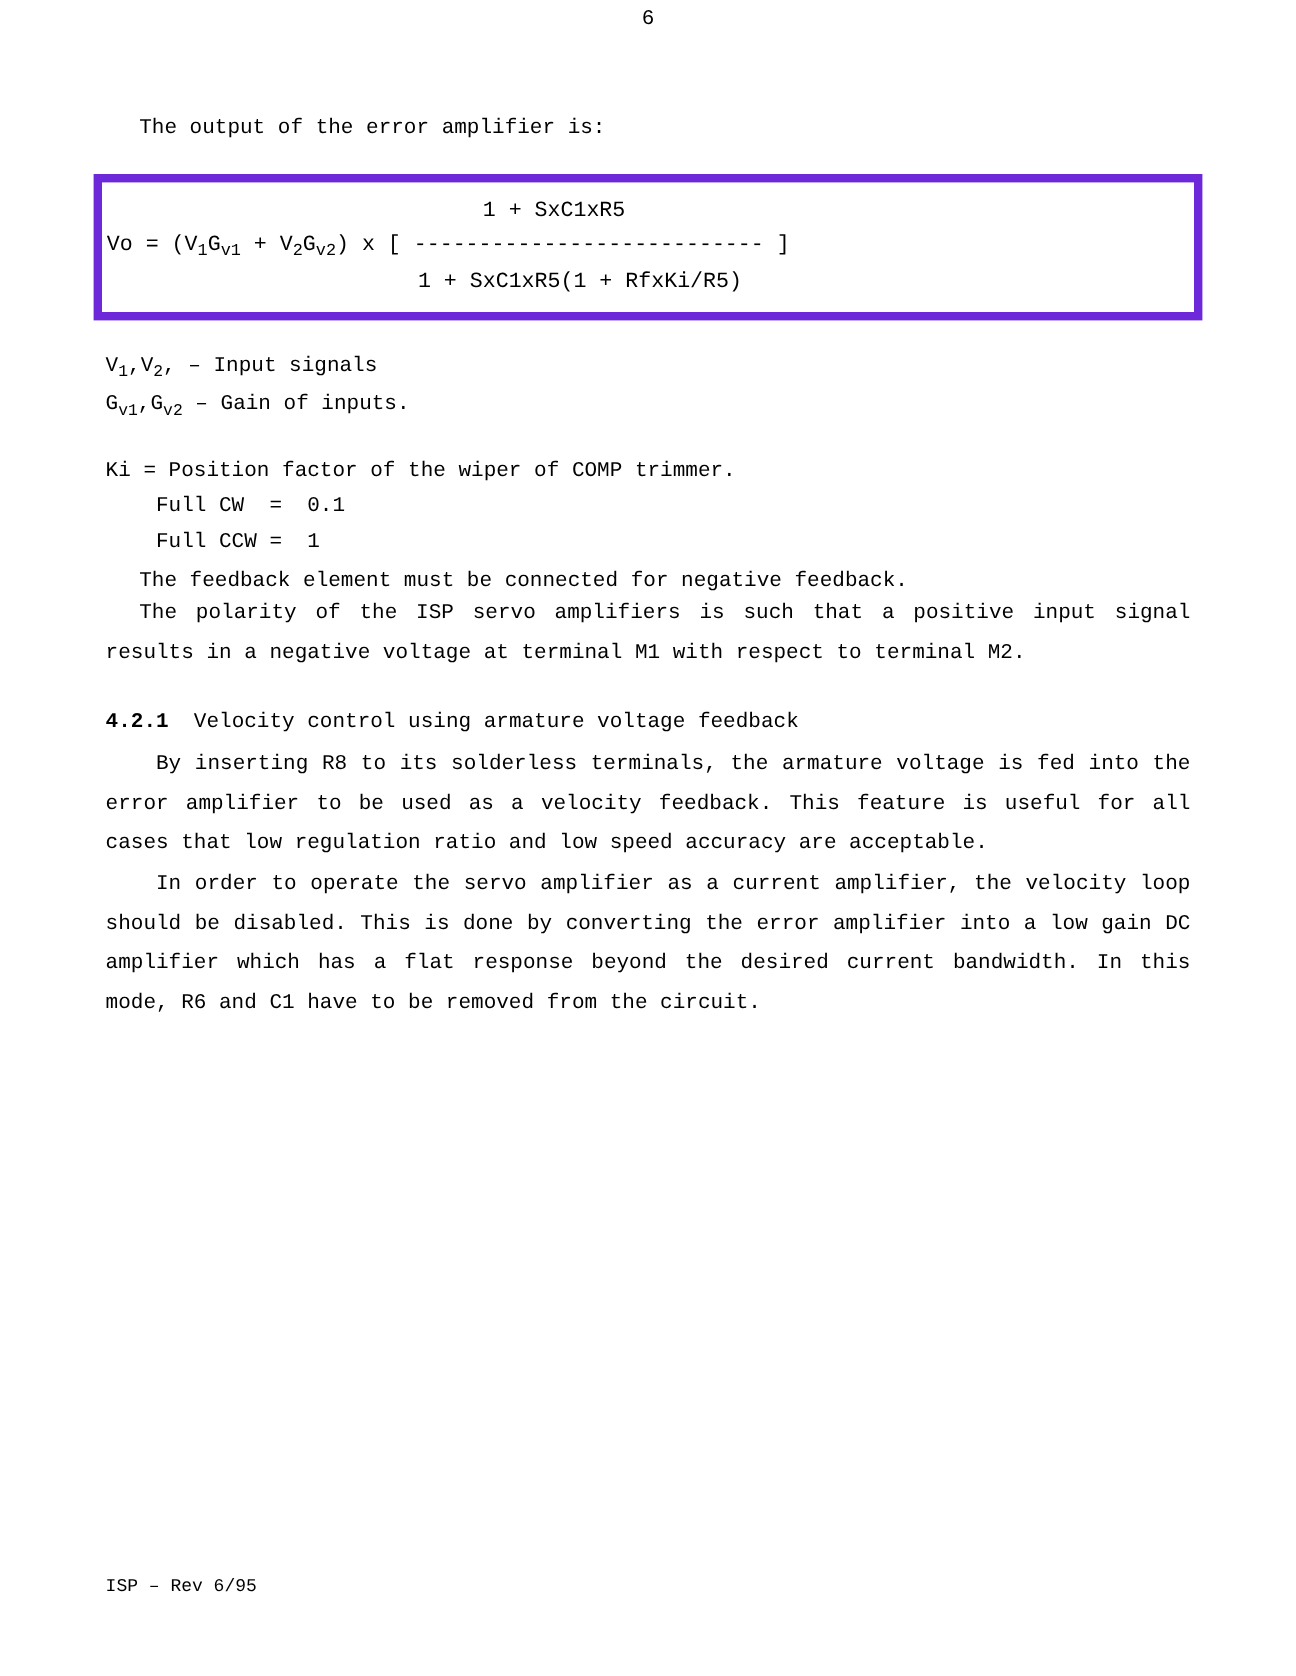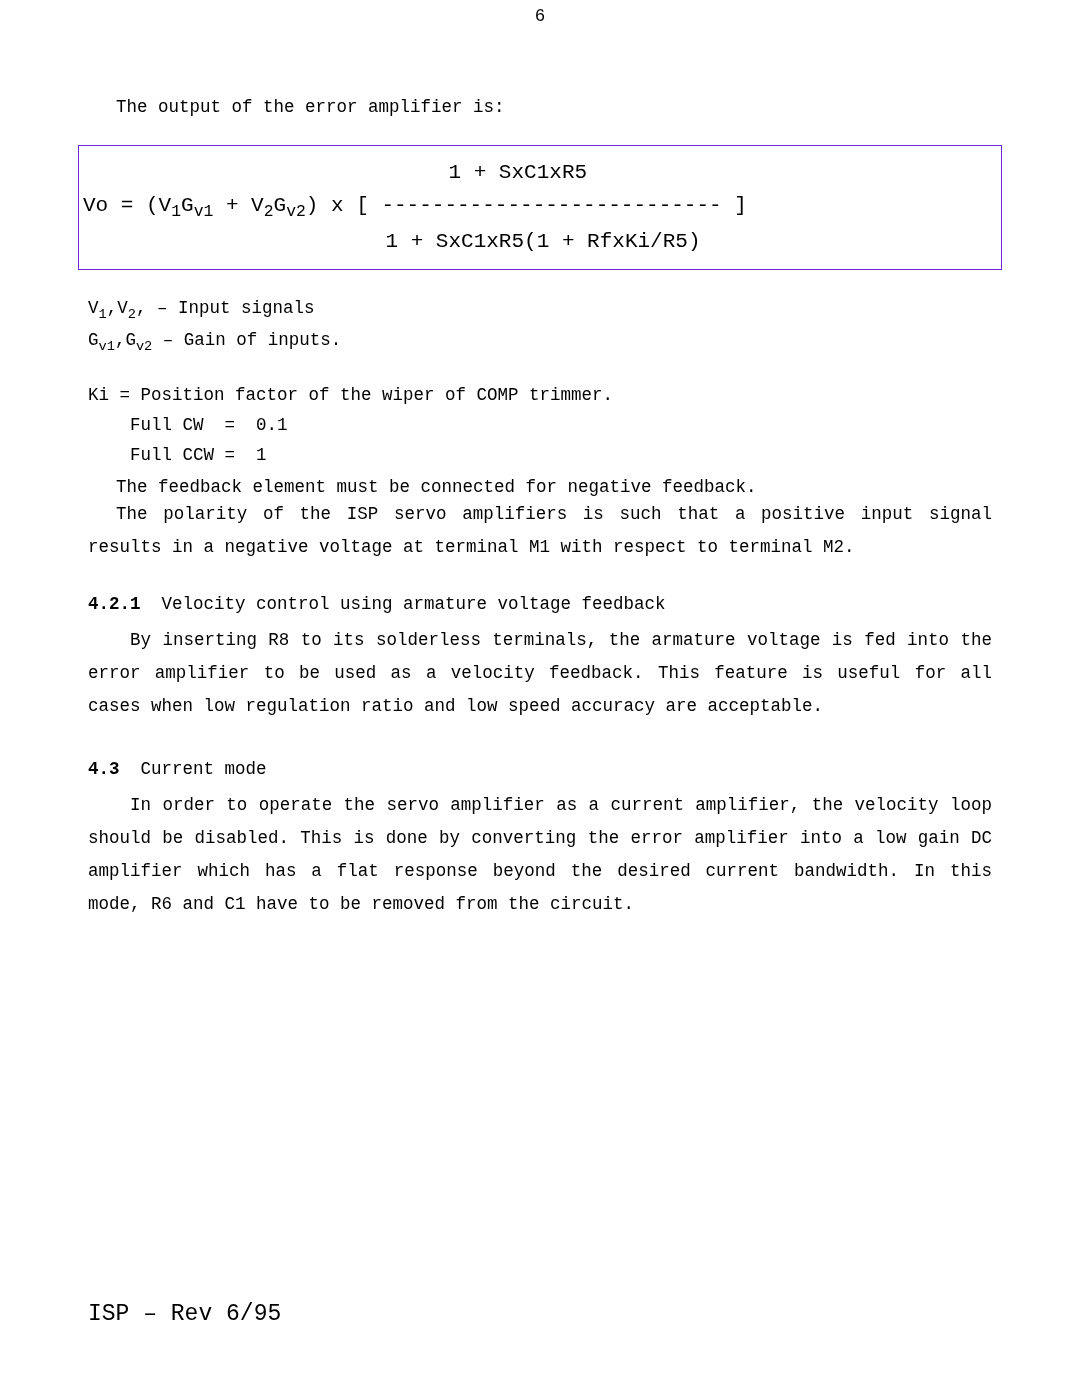--- a/index.html
+++ b/index.html
@@ -26,41 +26,41 @@
     text-align: justify;
     margin: 0 0 0 0;
   }
   .para-indent {
     text-indent: 28px;
   }
   .para-indent2 {
     text-indent: 42px;
   }
   .formula-box {
-    border: 1px solid #6d28d9;
+    border: 7px solid #6d28d9;
     margin: 20px -10px 24px -10px;
     padding: 10px 14px 10px 4px;
     line-height: 1.6;
     white-space: pre;
-    font-size: 21px;
+    font-size: 18px;
   }
   .sub { vertical-align: sub; font-size: 0.78em; }
   .section-num { font-weight: bold; }
   .section-title { font-weight: normal; }
   .heading {
     margin-top: 24px;
     margin-bottom: 2px;
   }
   .heading-4-3 { margin-top: 30px; }
   .block { margin-top: 24px; }
   .footer {
     position: absolute;
     left: 88px;
     bottom: 60px;
-    font-size: 23px;
+    font-size: 15px;
   }
   .tight { line-height: 1.7; }
 </style>
 </head>
 <body>
 
 <div class="page-number">6</div>
 
 <div class="page">
 
@@ -82,22 +82,19 @@
     <div style="white-space:pre">    Full CCW =  1</div>
   </div>
 
   <p class="para-justify para-indent" style="margin-top:0">The feedback element must be connected for negative feedback.</p>
 
   <p class="para-justify para-indent" style="margin-top:-6px">The polarity of the ISP servo amplifiers is such that a positive input signal results in a negative voltage at terminal M1 with respect to terminal M2.</p>
 
   <div class="heading">
     <span class="section-num">4.2.1</span><span>&nbsp;&nbsp;</span><span class="section-title">Velocity control using armature voltage feedback</span>
   </div>
-  <p class="para-justify para-indent2">By inserting R8 to its solderless terminals, the armature voltage is fed into the error amplifier to be used as a velocity feedback. This feature is useful for all cases when low regulation ratio and low speed accuracy are acceptable.</p>
+  <p class="para-justify para-indent2">By inserting R8 to its solderless terminals, the armature voltage is fed into the error amplifier to be used as a velocity feedback. This feature is useful for all cases that low regulation ratio and low speed accuracy are acceptable.</p>
 
-  <div class="heading heading-4-3">
-    <span class="section-num">4.3</span><span>&nbsp;&nbsp;</span><span class="section-title">Current mode</span>
-  </div>
   <p class="para-justify para-indent2">In order to operate the servo amplifier as a current amplifier, the velocity loop should be disabled. This is done by converting the error amplifier into a low gain DC amplifier which has a flat response beyond the desired current bandwidth. In this mode, R6 and C1 have to be removed from the circuit.</p>
 
 </div>
 
 <div class="footer">ISP – Rev 6/95</div>
 
 </body></html>

